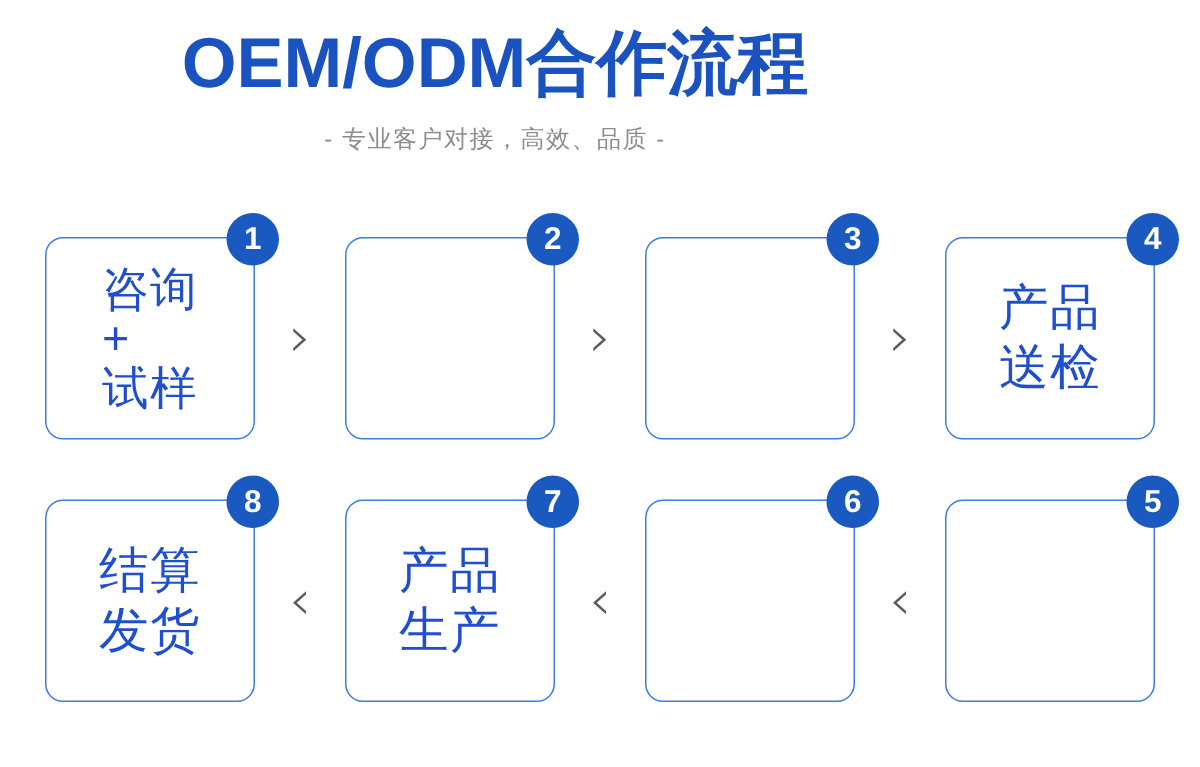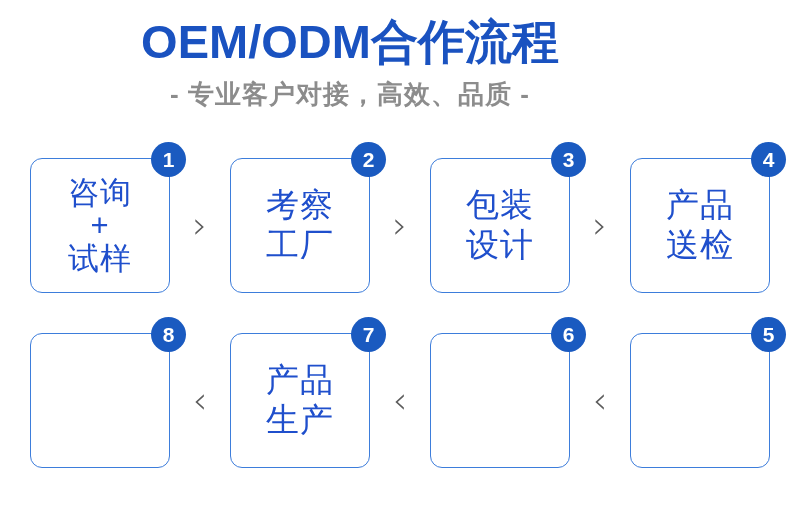--- a/index.html
+++ b/index.html
@@ -22,39 +22,38 @@
     background: #ffffff;
   }
 
   
   .header {
     position: absolute;
     left: 0;
     top: 0;
     width: 660px;
     text-align: center;
-    padding-left: 20px;
   }
   .title {
     margin: 0;
     padding-top: 14px;
     font-size: 47px;
     line-height: 56px;
     font-weight: 800;
     letter-spacing: 0px;
     color: #1a52c0;
     font-family: "Liberation Sans", "DejaVu Sans", sans-serif;
     white-space: nowrap;
   }
   .subtitle {
     margin: 0;
     padding-top: 9px;
-    font-size: 26px;
+    font-size: 16px;
     line-height: 30px;
-    font-weight: 700;
+    font-weight: 400;
     color: #8c8c8c;
     letter-spacing: 1px;
     white-space: nowrap;
   }
 
   
   .flow-row {
     position: absolute;
     left: 0;
     width: 800px;
@@ -88,21 +87,21 @@
     flex-direction: column;
     align-items: center;
     justify-content: center;
   }
 
   .step-label {
     color: #1f4fcc;
     font-size: 33px;
     line-height: 40px;
     font-weight: 400;
-    text-align: center;
+    text-align: left;
     letter-spacing: 1px;
     white-space: pre-line;
     font-family: "Liberation Sans", "DejaVu Sans", sans-serif;
   }
   .step-label.triple {
     font-size: 31px;
     line-height: 33px;
   }
 
   .badge {
@@ -153,50 +152,48 @@
         <span class="step-label triple">咨询
 +
 试样</span>
         <span class="badge">1</span>
       </div>
       <span class="chevron after">›</span>
     </div>
 
     <div class="slot">
       <div class="step-box">
-        <span class="step-label">考察
-工厂</span>
         <span class="badge">2</span>
       </div>
       <span class="chevron after">›</span>
     </div>
 
     <div class="slot">
       <div class="step-box">
-        <span class="step-label">包装
-设计</span>
         <span class="badge">3</span>
       </div>
       <span class="chevron after">›</span>
     </div>
 
     <div class="slot">
       <div class="step-box">
         <span class="step-label">产品
 送检</span>
         <span class="badge">4</span>
       </div>
     </div>
 
   </div>
 
   <div class="flow-row row-bottom">
 
     <div class="slot">
       <div class="step-box">
+        <span class="step-label">结算
+发货</span>
         <span class="badge">8</span>
       </div>
       <span class="chevron after">‹</span>
     </div>
 
     <div class="slot">
       <div class="step-box">
         <span class="step-label">产品
 生产</span>
         <span class="badge">7</span>

